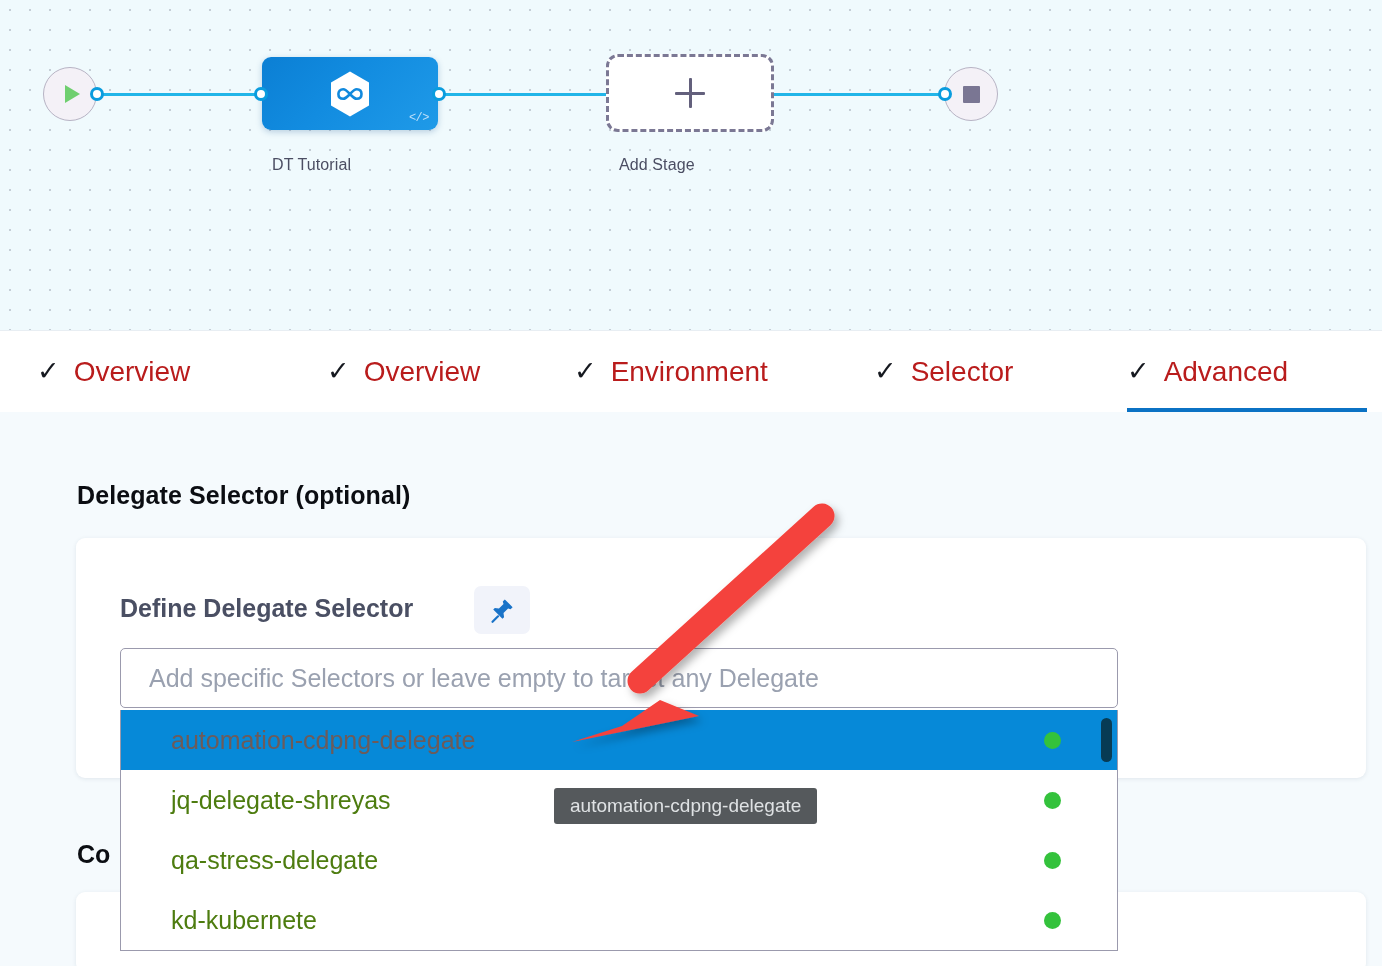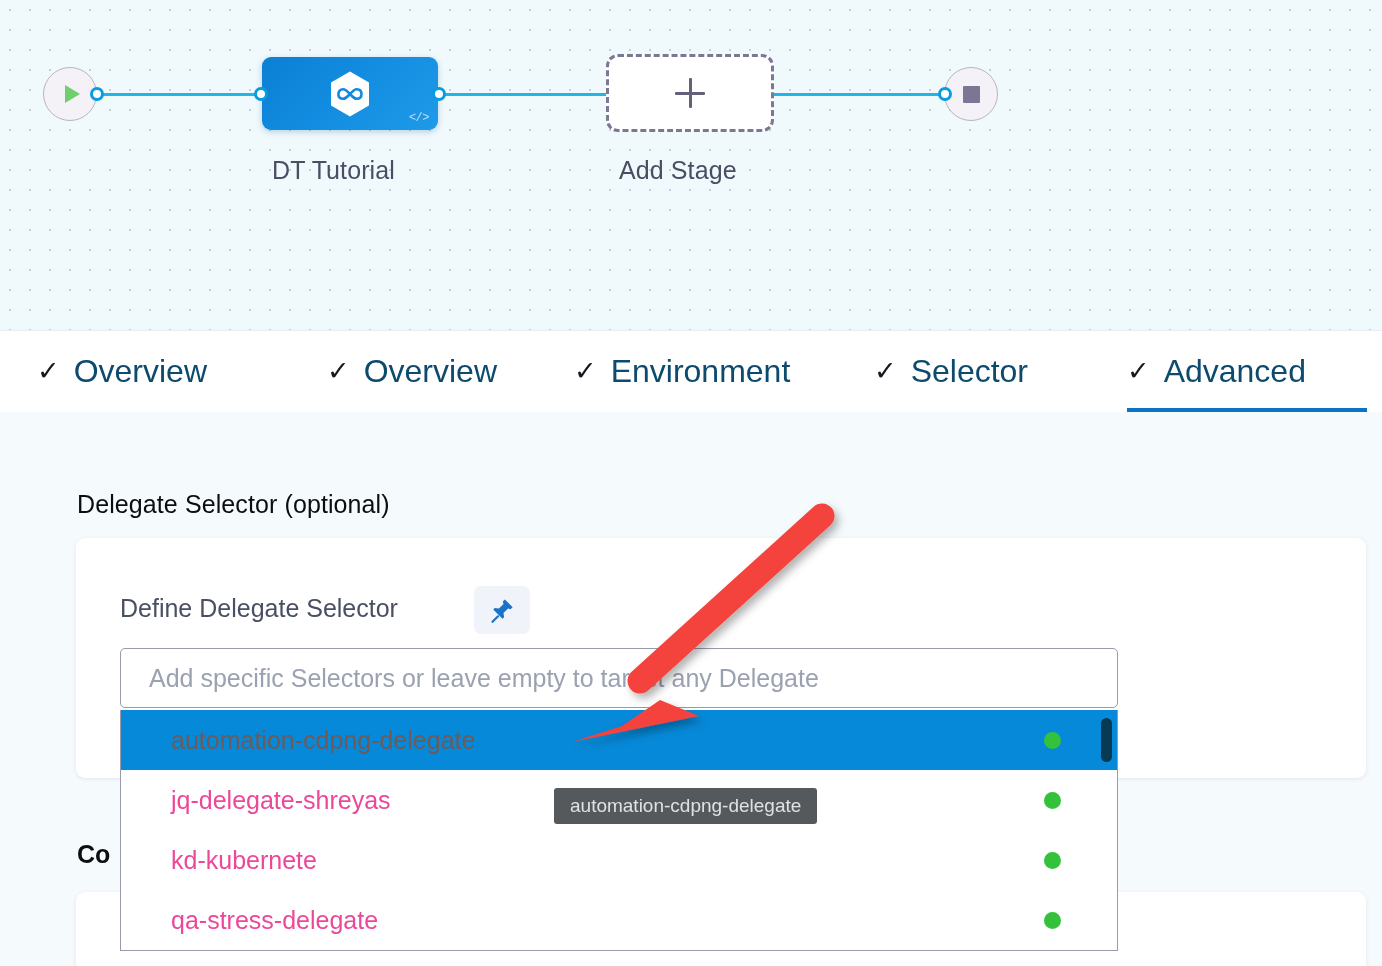--- a/index.html
+++ b/index.html
@@ -107,21 +107,21 @@
     position: absolute;
     right: 9px; bottom: 5px;
     color: #bcdffa;
     font-size: 12px;
     font-family: "Liberation Mono", monospace;
     letter-spacing: -0.5px;
   }
   .node-label {
     position: absolute;
     top: 156px;
-    font-size: 25px;
+    font-size: 16px;
     color: #4b4e63;
     letter-spacing: 0.1px;
     white-space: nowrap;
   }
   .label-stage { left: 272px; }
   .label-add   { left: 619px; }
 
   .add-stage-node {
     position: absolute;
     left: 606px; top: 54px;
@@ -160,22 +160,22 @@
     align-items: center;
     gap: 14px;
     cursor: pointer;
   }
   .tab .check {
     font-size: 27px;
     color: #15181f;
     line-height: 1;
   }
   .tab .tab-label {
-    font-size: 32px;
-    color: #0c4a6e;
+    font-size: 28px;
+    color: #b91c1c;
     white-space: nowrap;
   }
   .tab.active .tab-label { font-weight: normal; }
   .tab.active::after {
     content: "";
     position: absolute;
     left: 0; right: 0; bottom: 0;
     height: 4px;
     background: #0b72c4;
   }
@@ -183,41 +183,42 @@
   
   .content {
     position: absolute;
     left: 0; top: 412px;
     width: 1382px;
     height: 554px;
     background: #f5fafd;
   }
   .section-title {
     position: absolute;
-    left: 77px; top: 78px;
+    left: 77px; top: 69px;
     font-size: 25px;
-    font-weight: normal;
+    font-weight: bold;
     color: #0b0d12;
     letter-spacing: 0.1px;
   }
   .card {
     position: absolute;
     left: 76px; top: 126px;
     width: 1290px;
     height: 240px;
     background: #ffffff;
     border-radius: 9px;
     box-shadow: 0 1px 4px rgba(40,60,90,0.10);
   }
   .field-label {
     position: absolute;
     left: 120px; top: 182px;
     font-size: 25px;
     color: #4a4f63;
     white-space: nowrap;
+    font-weight: bold;
   }
   .pin-btn {
     position: absolute;
     left: 474px; top: 586px;
     width: 56px; height: 48px;
     border-radius: 7px;
     background: #f1f3fa;
     display: flex;
     align-items: center;
     justify-content: center;
@@ -274,21 +275,21 @@
     box-sizing: border-box;
     overflow: hidden;
   }
   .opt {
     position: relative;
     height: 60px;
     display: flex;
     align-items: center;
     padding: 0 0 0 50px;
     font-size: 25px;
-    color: #ec4899;
+    color: #4d7c0f;
     cursor: pointer;
     box-sizing: border-box;
   }
   .opt.selected {
     background: #0689d8;
     color: #6e5b59;
   }
   .opt .dot {
     position: absolute;
     right: 56px;
@@ -426,25 +427,25 @@
     <div class="dropdown">
       <div class="opt selected">
         <span>automation-cdpng-delegate</span>
         <span class="dot"></span>
       </div>
       <div class="opt">
         <span>jq-delegate-shreyas</span>
         <span class="dot"></span>
       </div>
       <div class="opt">
-        <span>kd-kubernete</span>
+        <span>qa-stress-delegate</span>
         <span class="dot"></span>
       </div>
       <div class="opt">
-        <span>qa-stress-delegate</span>
+        <span>kd-kubernete</span>
         <span class="dot"></span>
       </div>
       <div class="scroll-track">
         <div class="scroll-thumb"></div>
       </div>
     </div>
   </div>
 
   <div class="tooltip">automation-cdpng-delegate</div>
 

